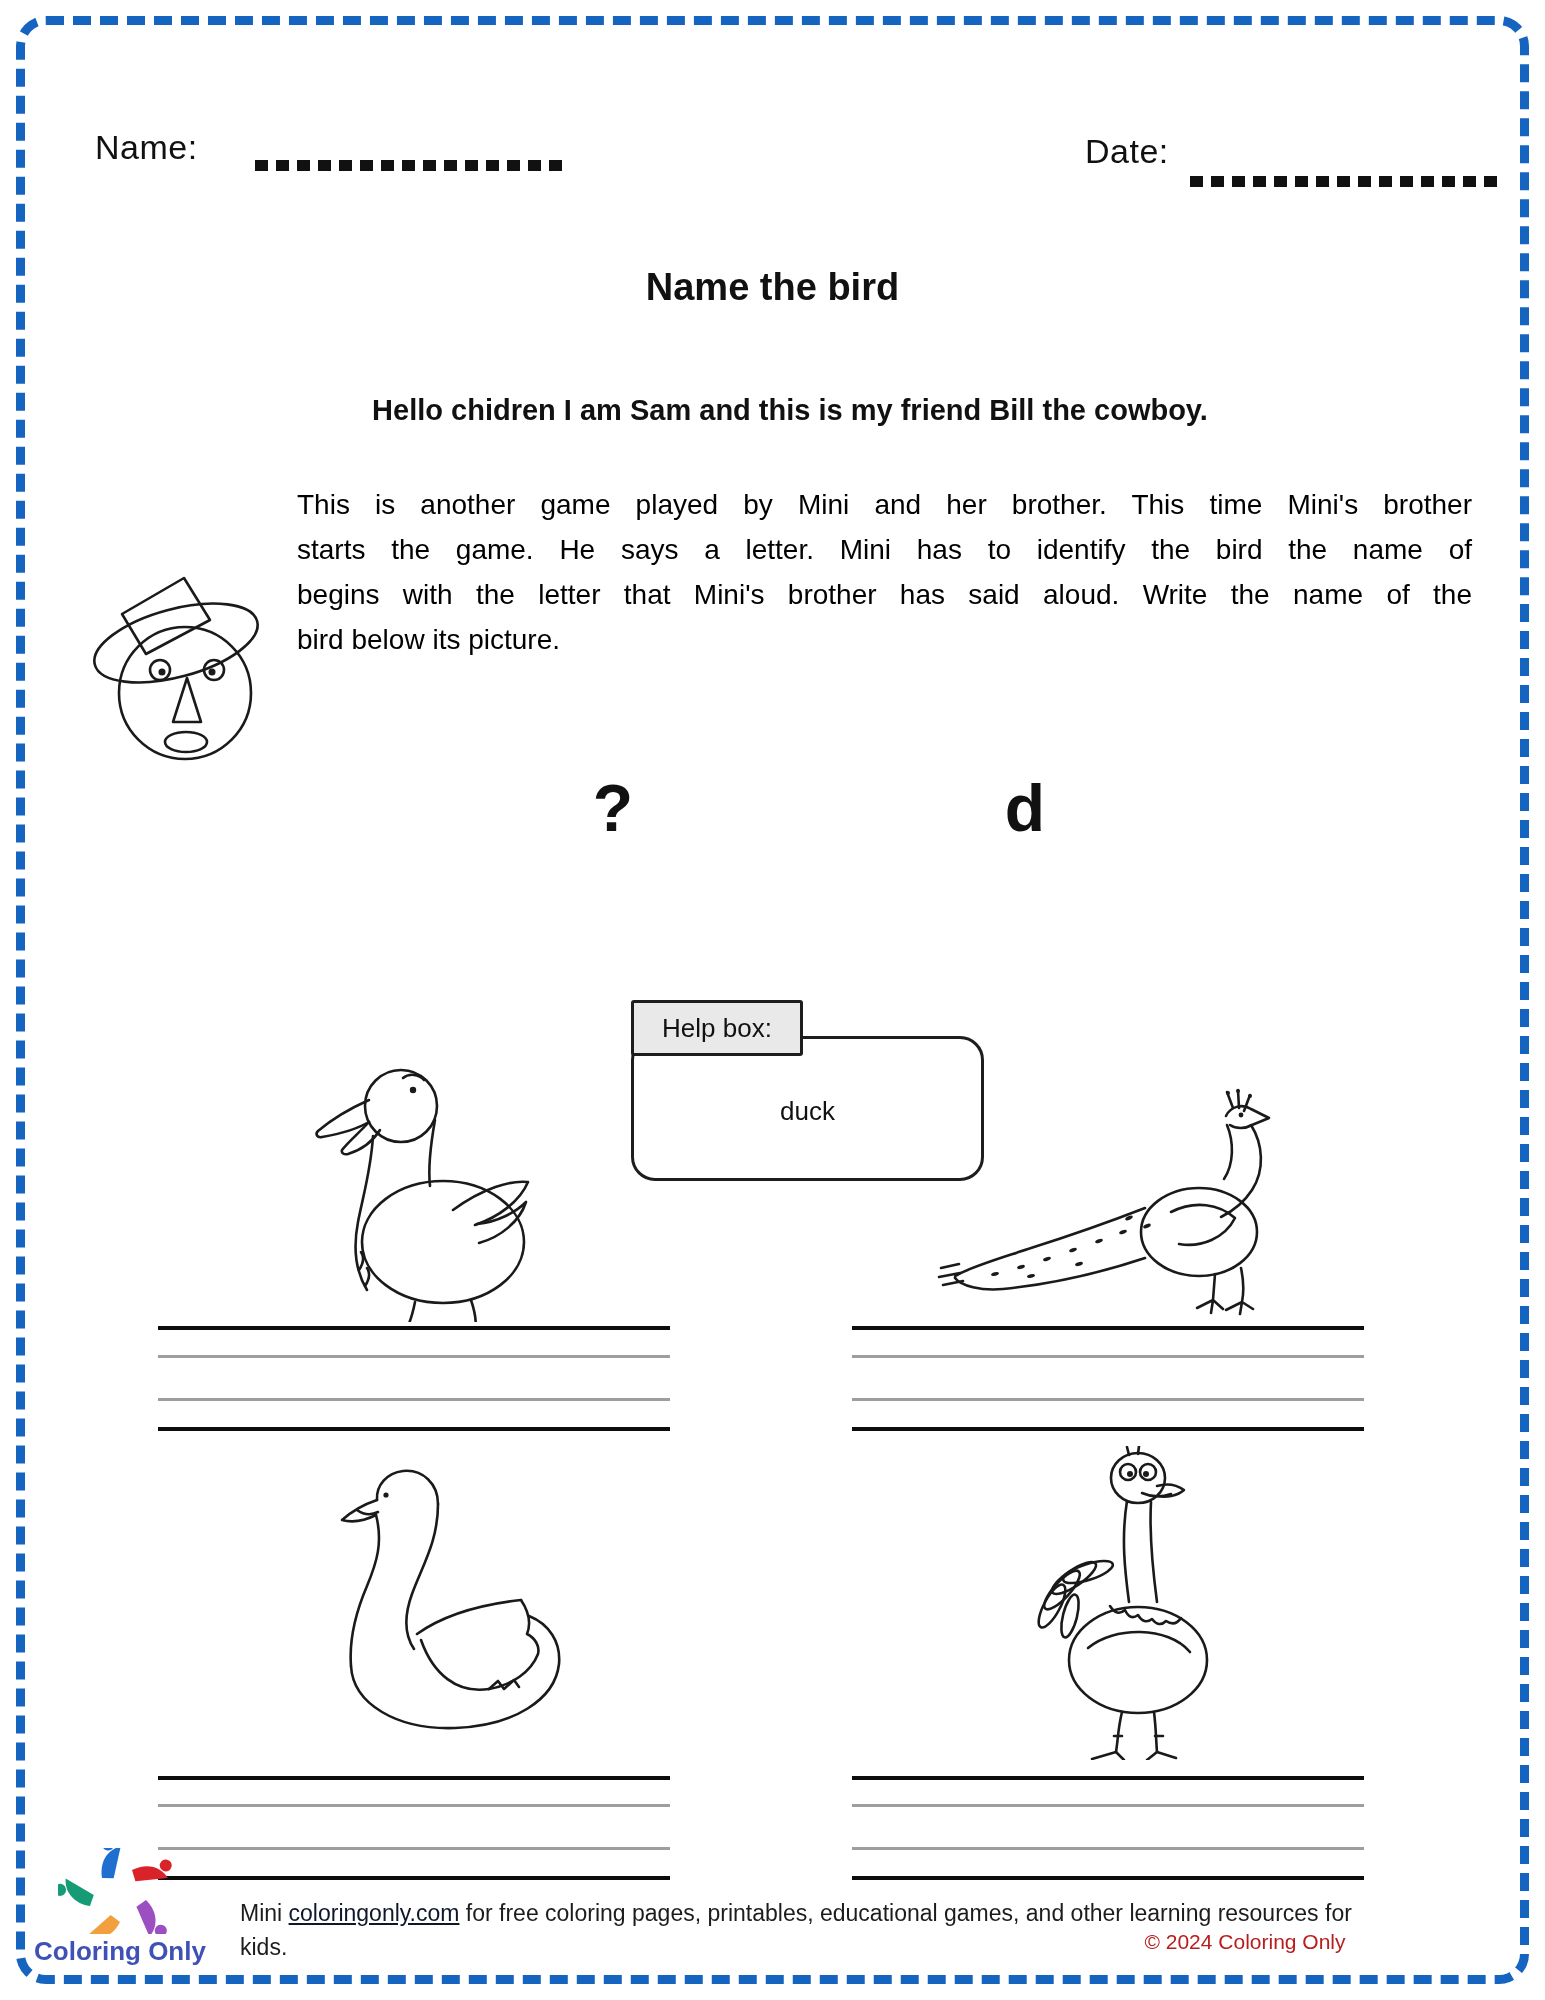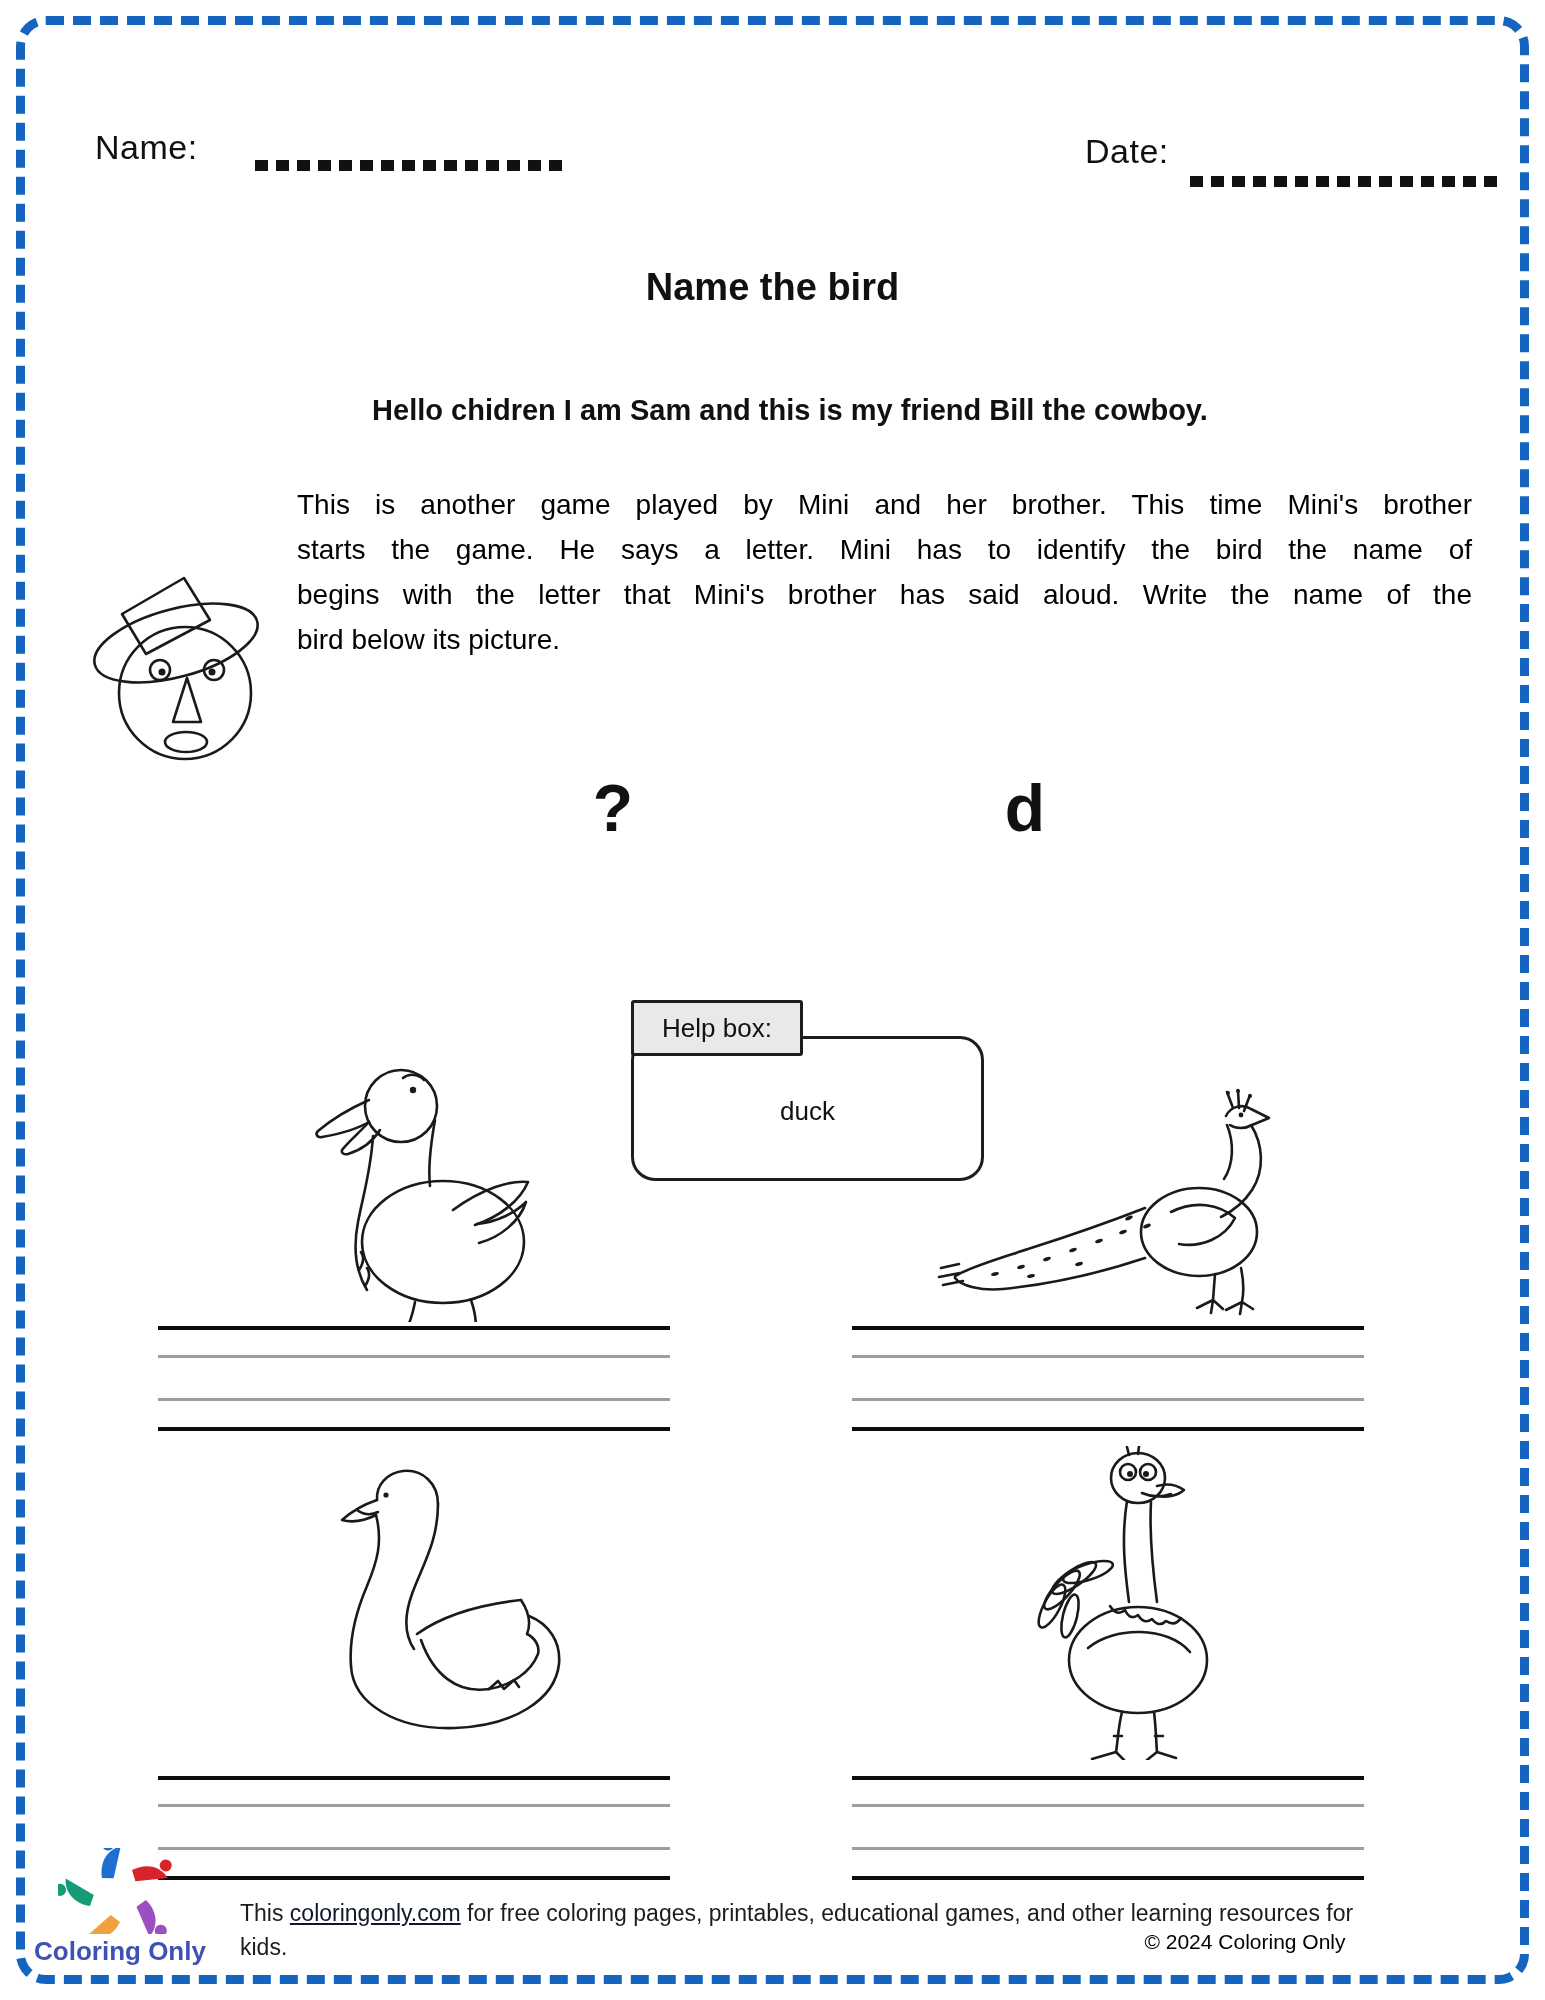--- a/index.html
+++ b/index.html
@@ -57,21 +57,21 @@
     position:absolute;left:30px;top:1936px;width:180px;text-align:center;
     font-size:26px;font-weight:bold;color:#3f51b5;
   }
   .visit-text{
     position:absolute;left:240px;top:1896px;width:1190px;
     font-size:23px;line-height:34px;color:#1c1c1c;
   }
   .visit-text a{color:#0f172a;text-decoration:underline;}
   .copyright{
     position:absolute;left:1080px;top:1930px;width:330px;text-align:center;
-    font-size:21px;color:#000000;
+    font-size:21px;color:#b91c1c;
   }
   svg .stroke{fill:none;stroke:#1a1a1a;stroke-width:2.6;stroke-linecap:round;stroke-linejoin:round;}
   svg .fill{fill:#1a1a1a;stroke:none;}
 </style>
 </head>
 <body>
 
 <div class="page">
   <div class="border-frame"></div>
 
@@ -251,16 +251,16 @@
           <circle cx="22" cy="-26" r="6" fill="#f2a03d"></circle>
       </g>
       <g transform="translate(32,58) rotate(258)">
         <path d="M0,0 C6,-16 20,-22 32,-18 L10,6 Z" fill="#169b77"></path>
           <circle cx="22" cy="-26" r="6" fill="#169b77"></circle>
       </g>
     </svg>
   </div>
   <div class="logo-text">Coloring Only</div>
 
-  <div class="visit-text"><span>This </span><a href="#">coloringonly.com</a><span> for free coloring pages, printables, educational games, and other learning resources for</span><br><span>kids.</span></div>
+  <div class="visit-text"><span>Mini </span><a href="#">coloringonly.com</a><span> for free coloring pages, printables, educational games, and other learning resources for</span><br><span>kids.</span></div>
 
   <div class="copyright">© 2024 Coloring Only</div>
 </div>
 
 </body></html>

